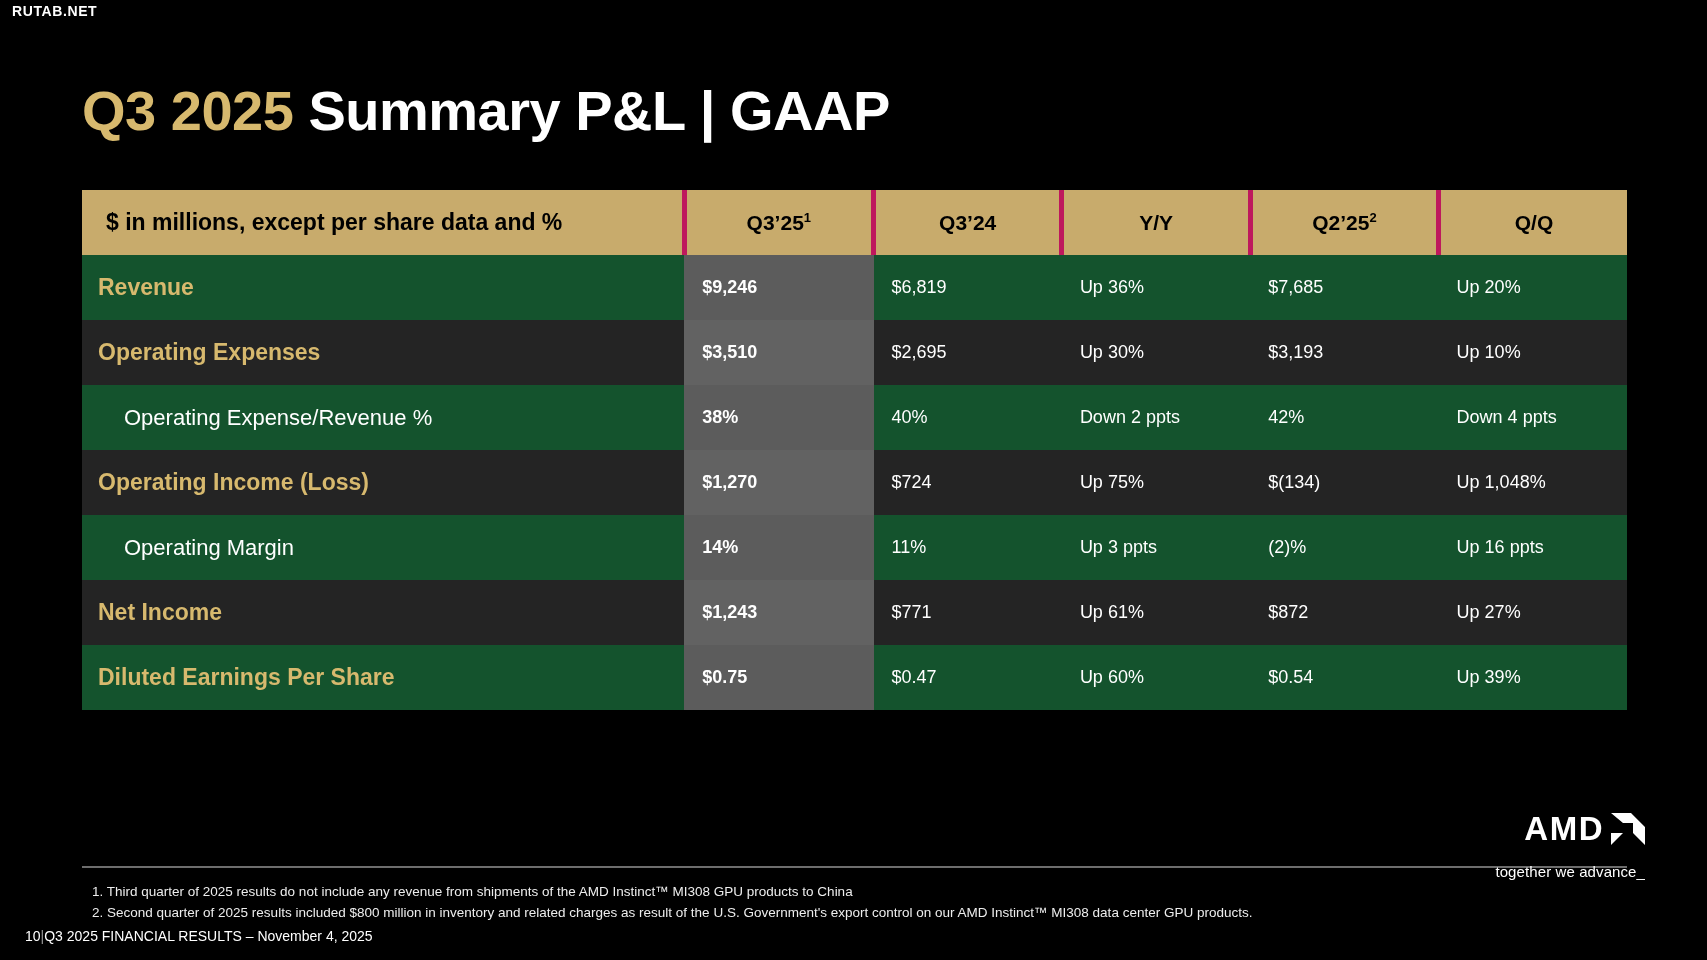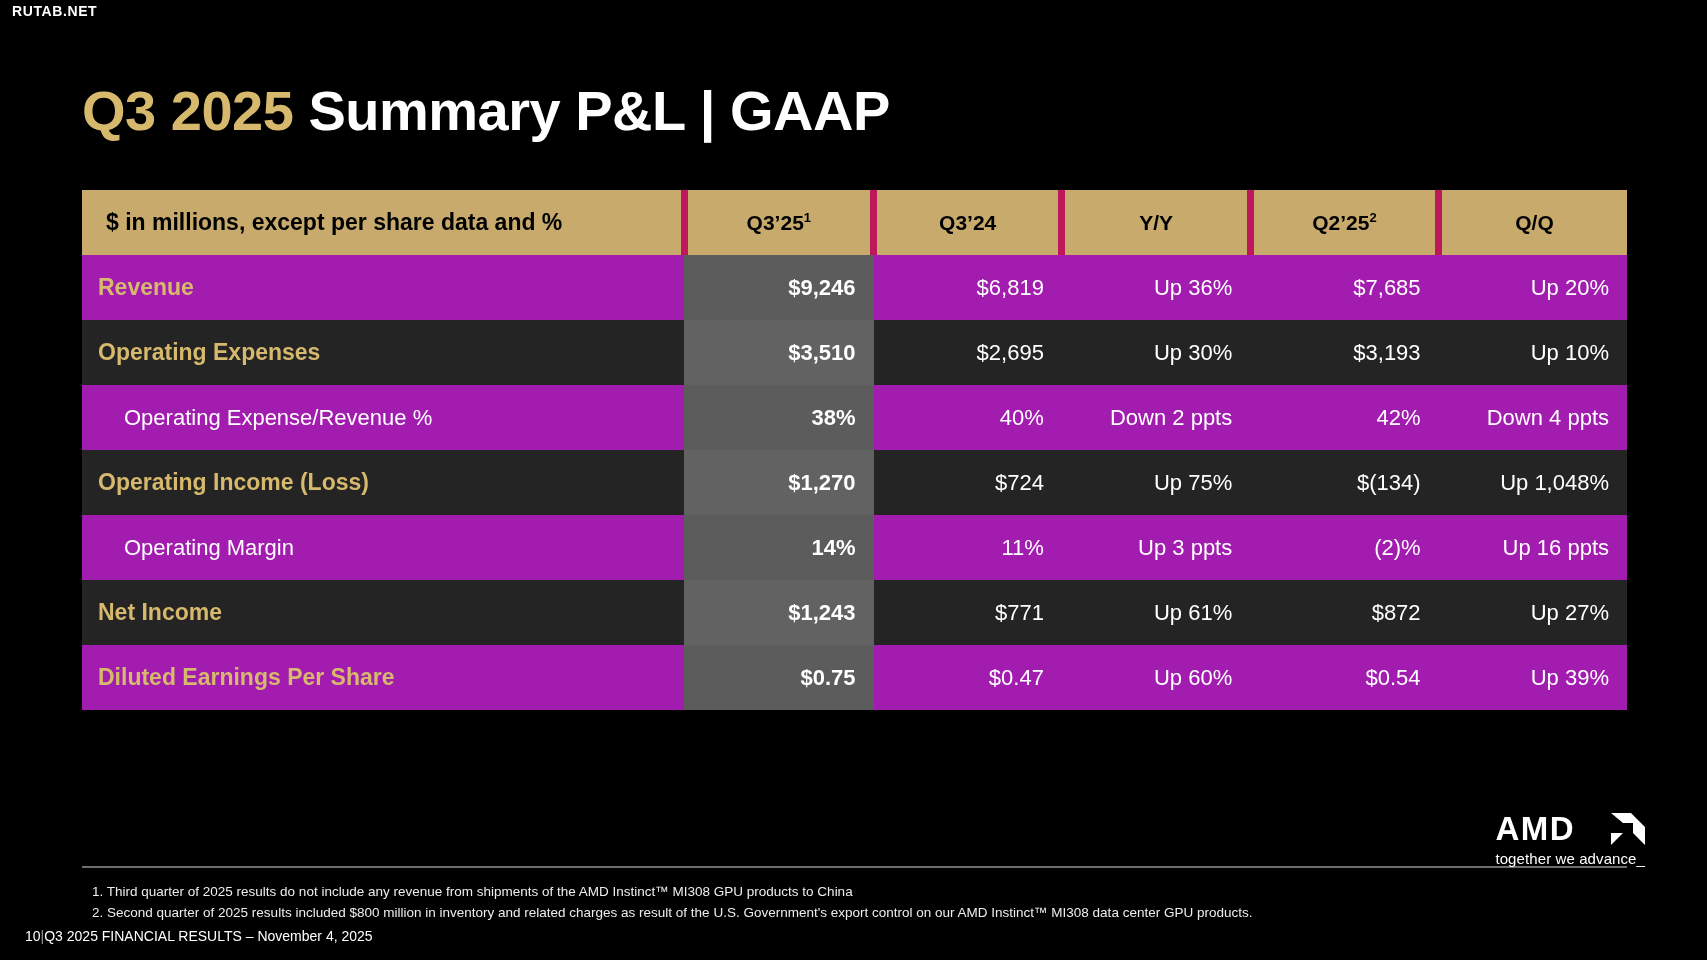--- a/index.html
+++ b/index.html
@@ -45,45 +45,45 @@
     vertical-align:middle;
   }
 
   
   thead th {
     background:#c8ab6c;
     color:#000;
     font-weight:bold;
     font-size:23px;
     height:78px;
-    border-right:7px solid #be185d;
+    border-right:5px solid #be185d;
     text-align:center;
   }
   thead th.lbl { text-align:left; padding-left:24px; font-size:23px; }
   thead th:last-child { border-right:none; }
   thead th sup { font-size:13px; vertical-align:super; }
 
   
-  tbody tr.odd  td { background:#a21caf; }
+  tbody tr.odd  td { background:#14532d; }
   tbody tr.even td { background:#242424; }
 
   td.lbl {
     text-align:left;
     font-weight:bold;
     color:#d7b96e;
     font-size:23px;
     padding-left:16px;
   }
   td.lbl.sub {
     font-weight:normal;
     color:#fff;
     padding-left:42px;
     font-size:22px;
   }
-  td.num { text-align:right; color:#fff; font-size:22px; }
+  td.num { text-align:left; color:#fff; font-size:18px; }
   td.num.hl {
     background:#5c5c5c !important;
     font-weight:bold;
   }
   tbody tr.even td.num.hl { background:#626262 !important; }
 
   
   .divider {
     position:absolute; left:82px; top:866px;
     width:1545px; height:2px; background:#6d6d6d;
@@ -103,29 +103,29 @@
     display:flex; align-items:center; 
   }
   .pagefoot .pipe { color:#9a9a9a; }
 
   
   .logo {
     position:absolute; right:62px; top:812px;
     text-align:right;
   }
   .logo .mark {
-    display:flex; align-items:center; justify-content:space-between; gap:7px;
+    display:flex; align-items:center; justify-content:flex-end; gap:7px;
   }
   .logo .amd {
     color:#fff; font-size:33px; font-weight:bold;
     letter-spacing:1.5px; line-height:1;
   }
   .logo .arrow svg { display:block; }
   .logo .tag {
-    color:#fff; font-size:15px; margin-top:5px;
+    color:#fff; font-size:15px; margin-top:18px;
     letter-spacing:0.1px; white-space:nowrap;
   }
 </style>
 </head>
 <body>
 
 <div class="slide">
 
   <div class="watermark">RUTAB.NET</div>
 

